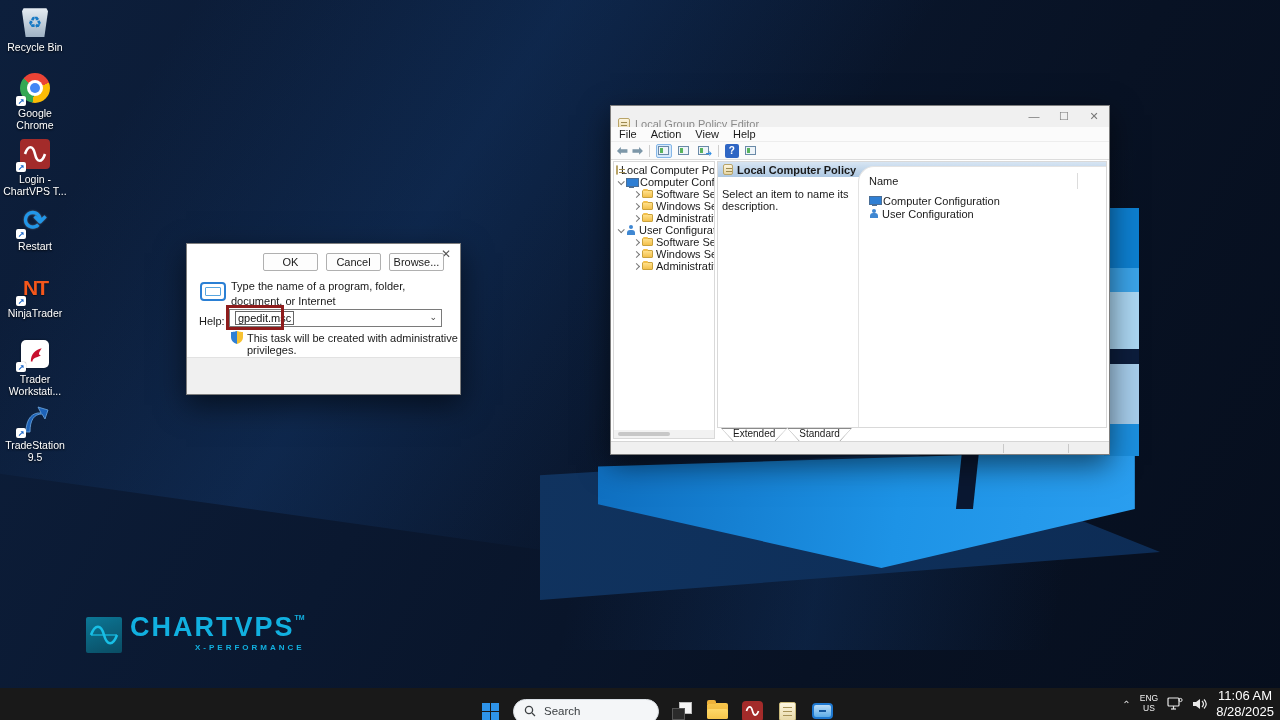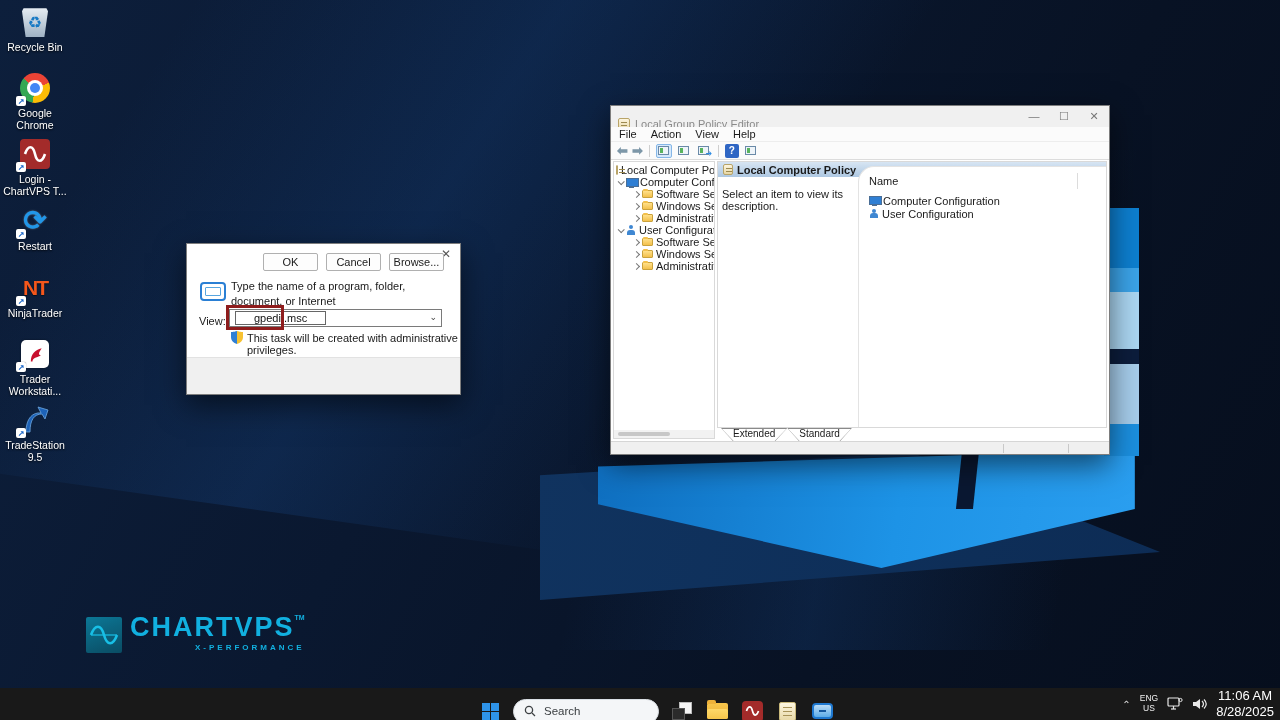--- a/index.html
+++ b/index.html
@@ -54,21 +54,21 @@
   .run .tbar { position:absolute; left:0; top:0; right:0; height:20px; background:#fff; display:flex; align-items:center; padding:0 6px; gap:5px; }
   .run .tbar .ttl { font-size:11.5px; color:#222; }
   .run .close { position:absolute; right:4px; top:2px; width:20px; height:16px; text-align:center; color:#555; font-size:12px; line-height:16px; }
   .mini-run { width:14px; height:11px; border:1.5px solid #2a7fd4; border-radius:2.5px; background:linear-gradient(180deg,#cfe7fa,#7fc0ef); position:relative; }
   .mini-run::after { content:""; position:absolute; left:3px; top:3.5px; width:6px; height:1.5px; background:#1b5fa8; }
   .run .msg { position:absolute; left:44px; top:35px; width:222px; color:#1a1a1a; line-height:1.35; }
   .run .bigico { position:absolute; left:13px; top:38px; width:26px; height:19px; border:2px solid #2a7fd4; border-radius:4px; background:#fff; }
   .run .bigico::before { content:""; position:absolute; left:3px; top:3px; width:14px; height:7px; border:1.5px solid #58a6e0; border-radius:1px; }
   .run .openlbl { position:absolute; left:12px; top:71px; color:#1a1a1a; }
   .run .combo { position:absolute; left:42px; top:65px; width:213px; height:18px; border:1px solid #7a7a7a; background:#fff; display:flex; align-items:center; padding-left:5px; }
-  .run .combo .val { border:1px solid #666; padding:0 18px; font-size:11px; color:#111; }
+  .run .combo .val { border:1px solid #666; padding:0 2px; font-size:11px; color:#111; }
   .run .combo .chev { position:absolute; right:4px; top:2px; color:#444; font-size:9px; }
   .run .redbox { position:absolute; left:39px; top:61px; width:58px; height:25px; border:3px solid #8e1c1c; }
   .run .admin { position:absolute; left:60px; top:88px; color:#1a1a1a; }
   .shield { position:absolute; left:44px; top:87px; width:12px; height:13px; }
   .run .strip { position:absolute; left:0; bottom:0; right:0; height:37px; background:#f0f0f0; border-top:1px solid #e2e2e2; }
   .run .btn { position:absolute; height:18px; width:55px; background:#fdfdfd; border:1px solid #b0b0b0; border-radius:2px; font-size:11px; color:#1a1a1a; text-align:center; line-height:16px; top:9px; }
   .run .ok { left:76px; } .run .cancel { left:139px; } .run .browse { left:202px; }
 
   
   .mmc { left:610px; top:105px; width:500px; height:350px; font-size:11px; }
@@ -343,21 +343,21 @@
     </div>
     <div class="hscroll">
         <div class="thumb"></div>
       </div>
 
     <div class="rpane">
       <div class="rhead">
         <div class="mini-scroll" style="width:10px;height:11px"></div>
         <span>Local Computer Policy</span>
       </div>
-      <div class="rdesc">Select an item to view its description.</div>
+      <div class="rdesc">Select an item to name its description.</div>
       <div class="rlist">
         <div class="colname">Name</div>
         <div class="coldiv"></div>
         <div class="ritem">
           <span class="ti-comp"></span>
           <span>Computer Configuration</span>
         </div>
         <div class="ritem">
           <span class="ti-user"></span>
           <span>User Configuration</span>
@@ -375,21 +375,21 @@
     </div>
   </div>
 
   <div class="win run">
     <span class="close">✕</span>
     <div class="bigico"></div>
     <div class="msg">
       <div>Type the name of a program, folder, document, or Internet</div>
       <div>resource, and Windows will open it for you.</div>
     </div>
-    <span class="openlbl">View:</span>
+    <span class="openlbl">Help:</span>
     <div class="combo">
       <span class="val">gpedit.msc</span>
       <span class="chev">⌄</span>
     </div>
     <div class="redbox"></div>
     <svg class="shield" viewBox="0 0 12 13">
       <path d="M0 1 C4 1 5 0 6 0 V13 C2.5 12 0 9.5 0 6 Z" fill="#2f7fd4"></path>
       <path d="M12 1 C8 1 7 0 6 0 V13 C9.5 12 12 9.5 12 6 Z" fill="#f7c231"></path>
     </svg>
     <span class="admin">This task will be created with administrative privileges.</span>

